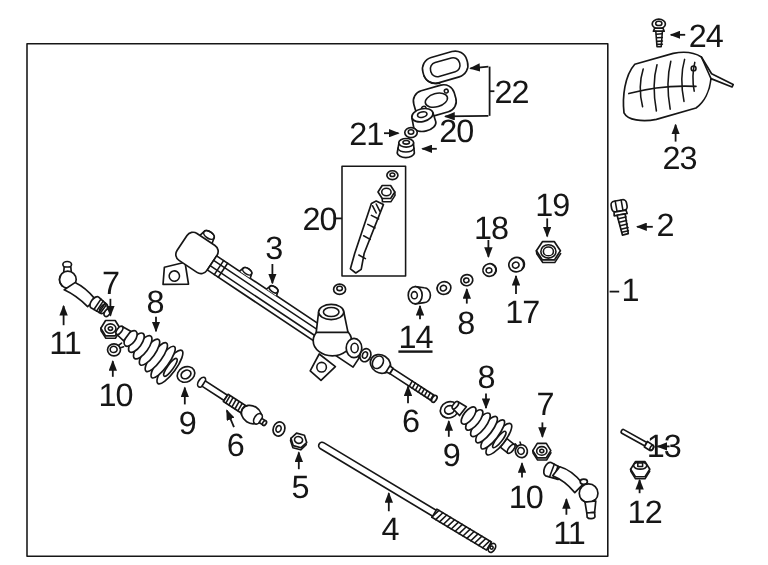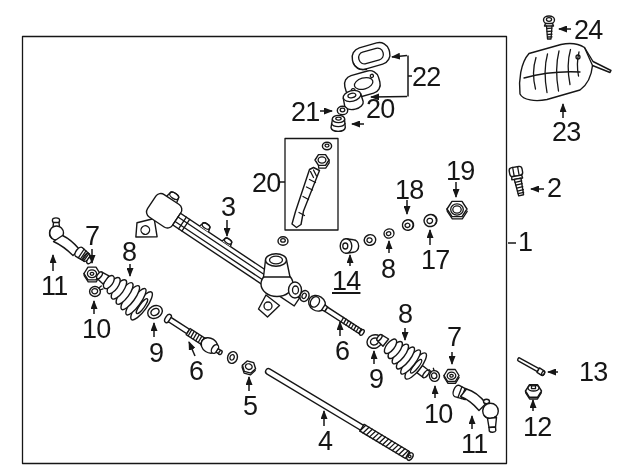--- a/index.html
+++ b/index.html
@@ -345,16 +345,16 @@
 <div class="co" style="left:149px;top:340px;">9</div>
 <div class="co" style="left:189px;top:358px;">6</div>
 <div class="co" style="left:243px;top:393px;">5</div>
 <div class="co" style="left:318px;top:428px;">4</div>
 <div class="co" style="left:335px;top:338px;">6</div>
 <div class="co" style="left:369px;top:366px;">9</div>
 <div class="co" style="left:398px;top:301px;">8</div>
 <div class="co" style="left:424px;top:401px;">10</div>
 <div class="co" style="left:447px;top:324px;">7</div>
 <div class="co" style="left:461px;top:431px;">11</div>
-<div class="co" style="left:579px;top:359px;text-align:center;">13</div>
+<div class="co" style="left:539px;top:359px;text-align:center;">13</div>
 <div class="co" style="left:523px;top:414px;">12</div>
 
 </div>
 
 </body></html>

